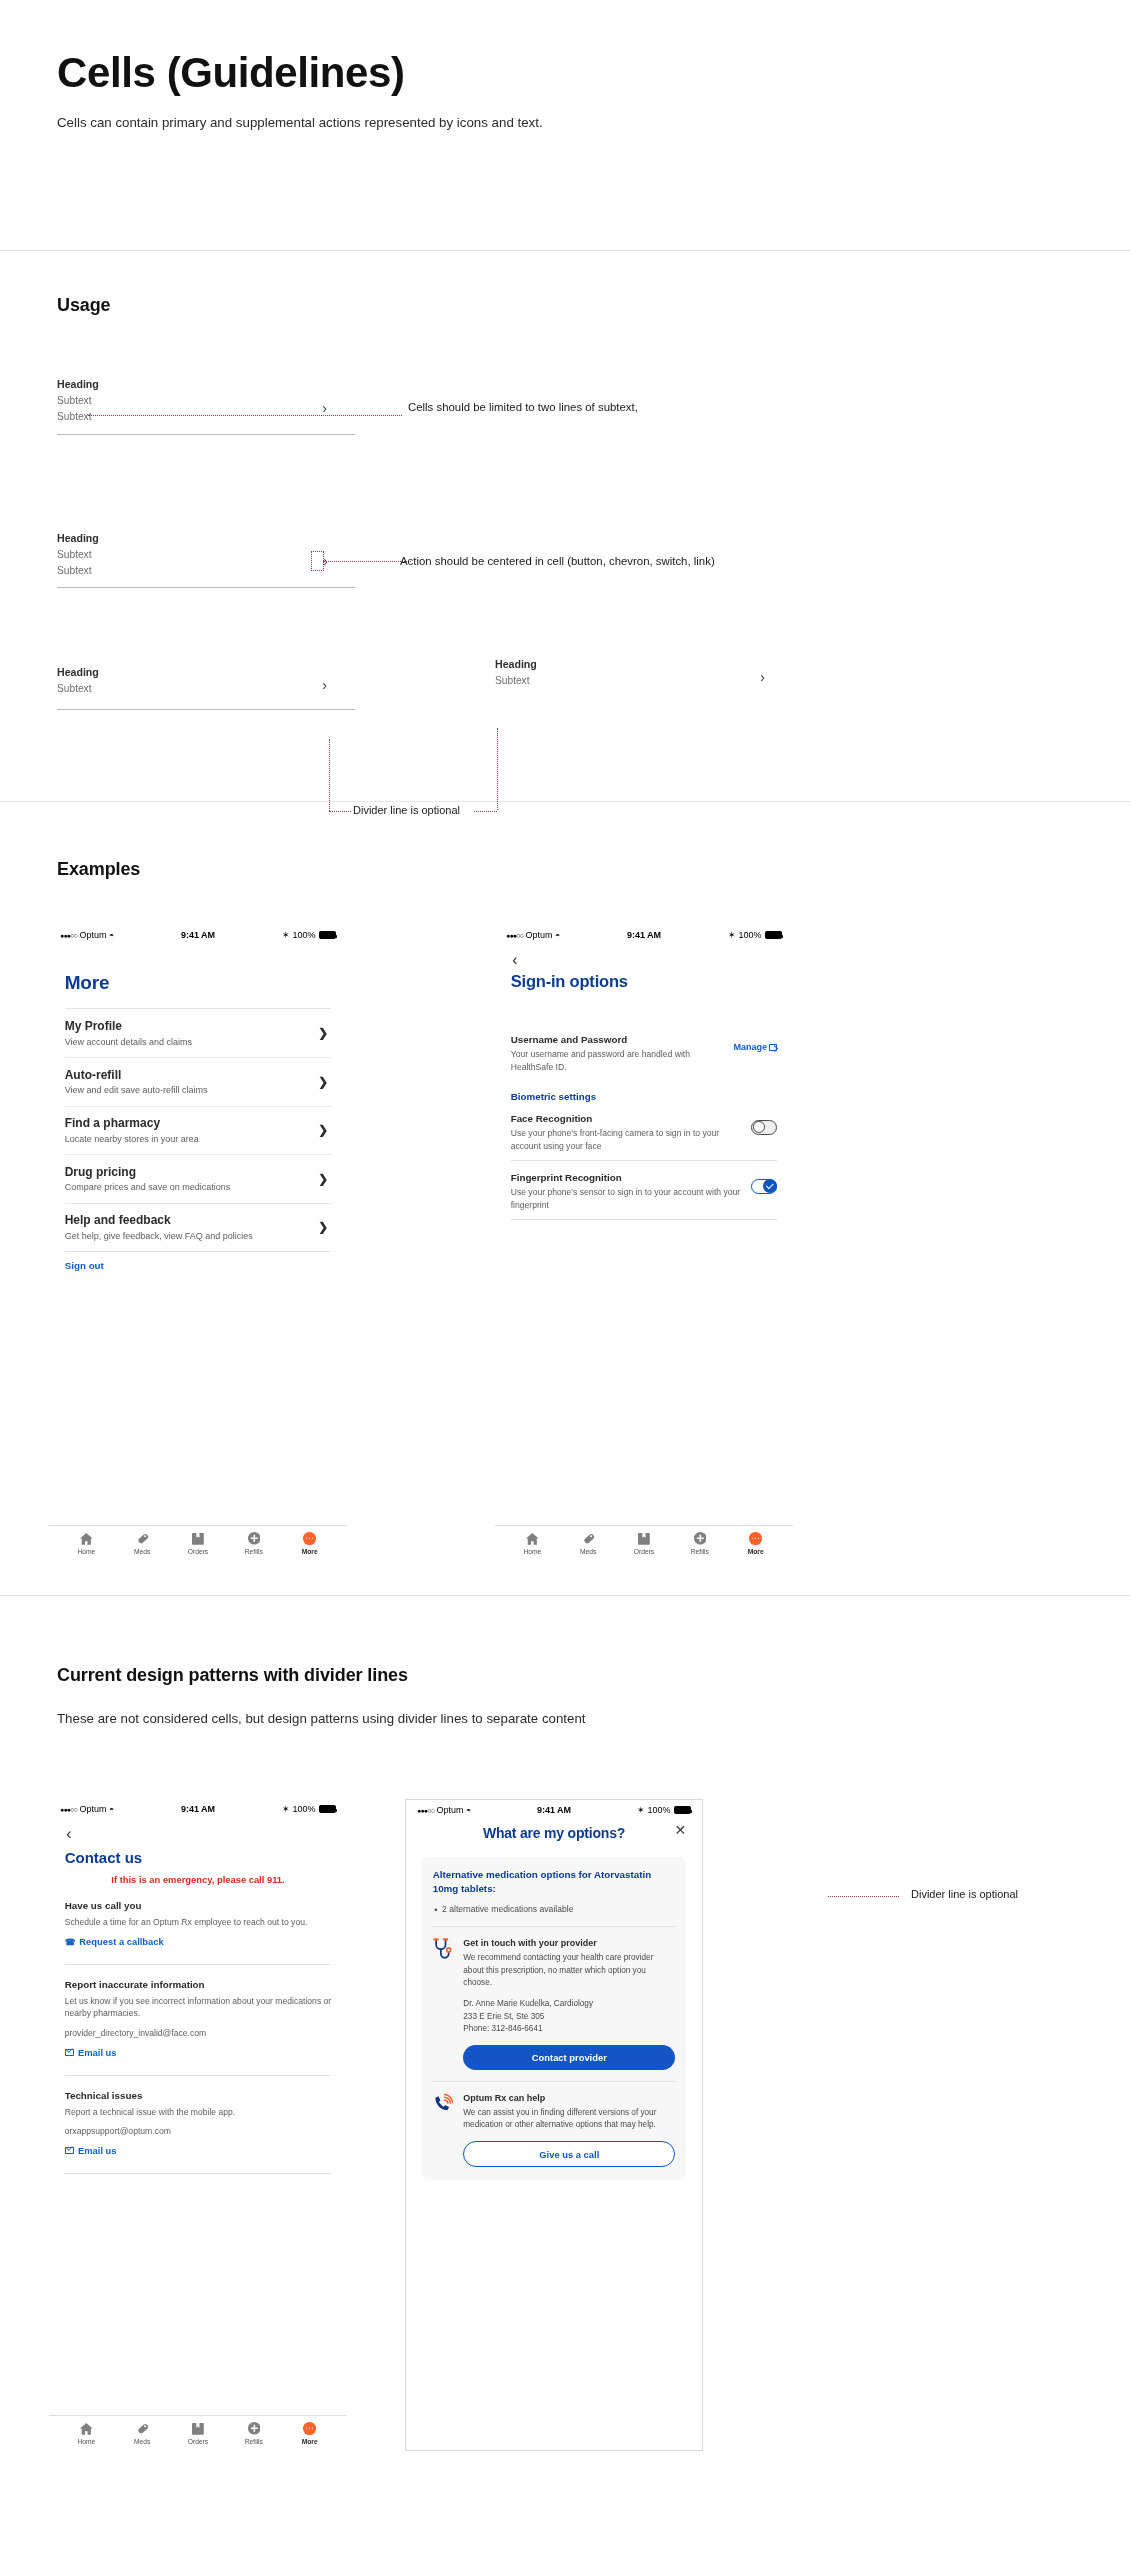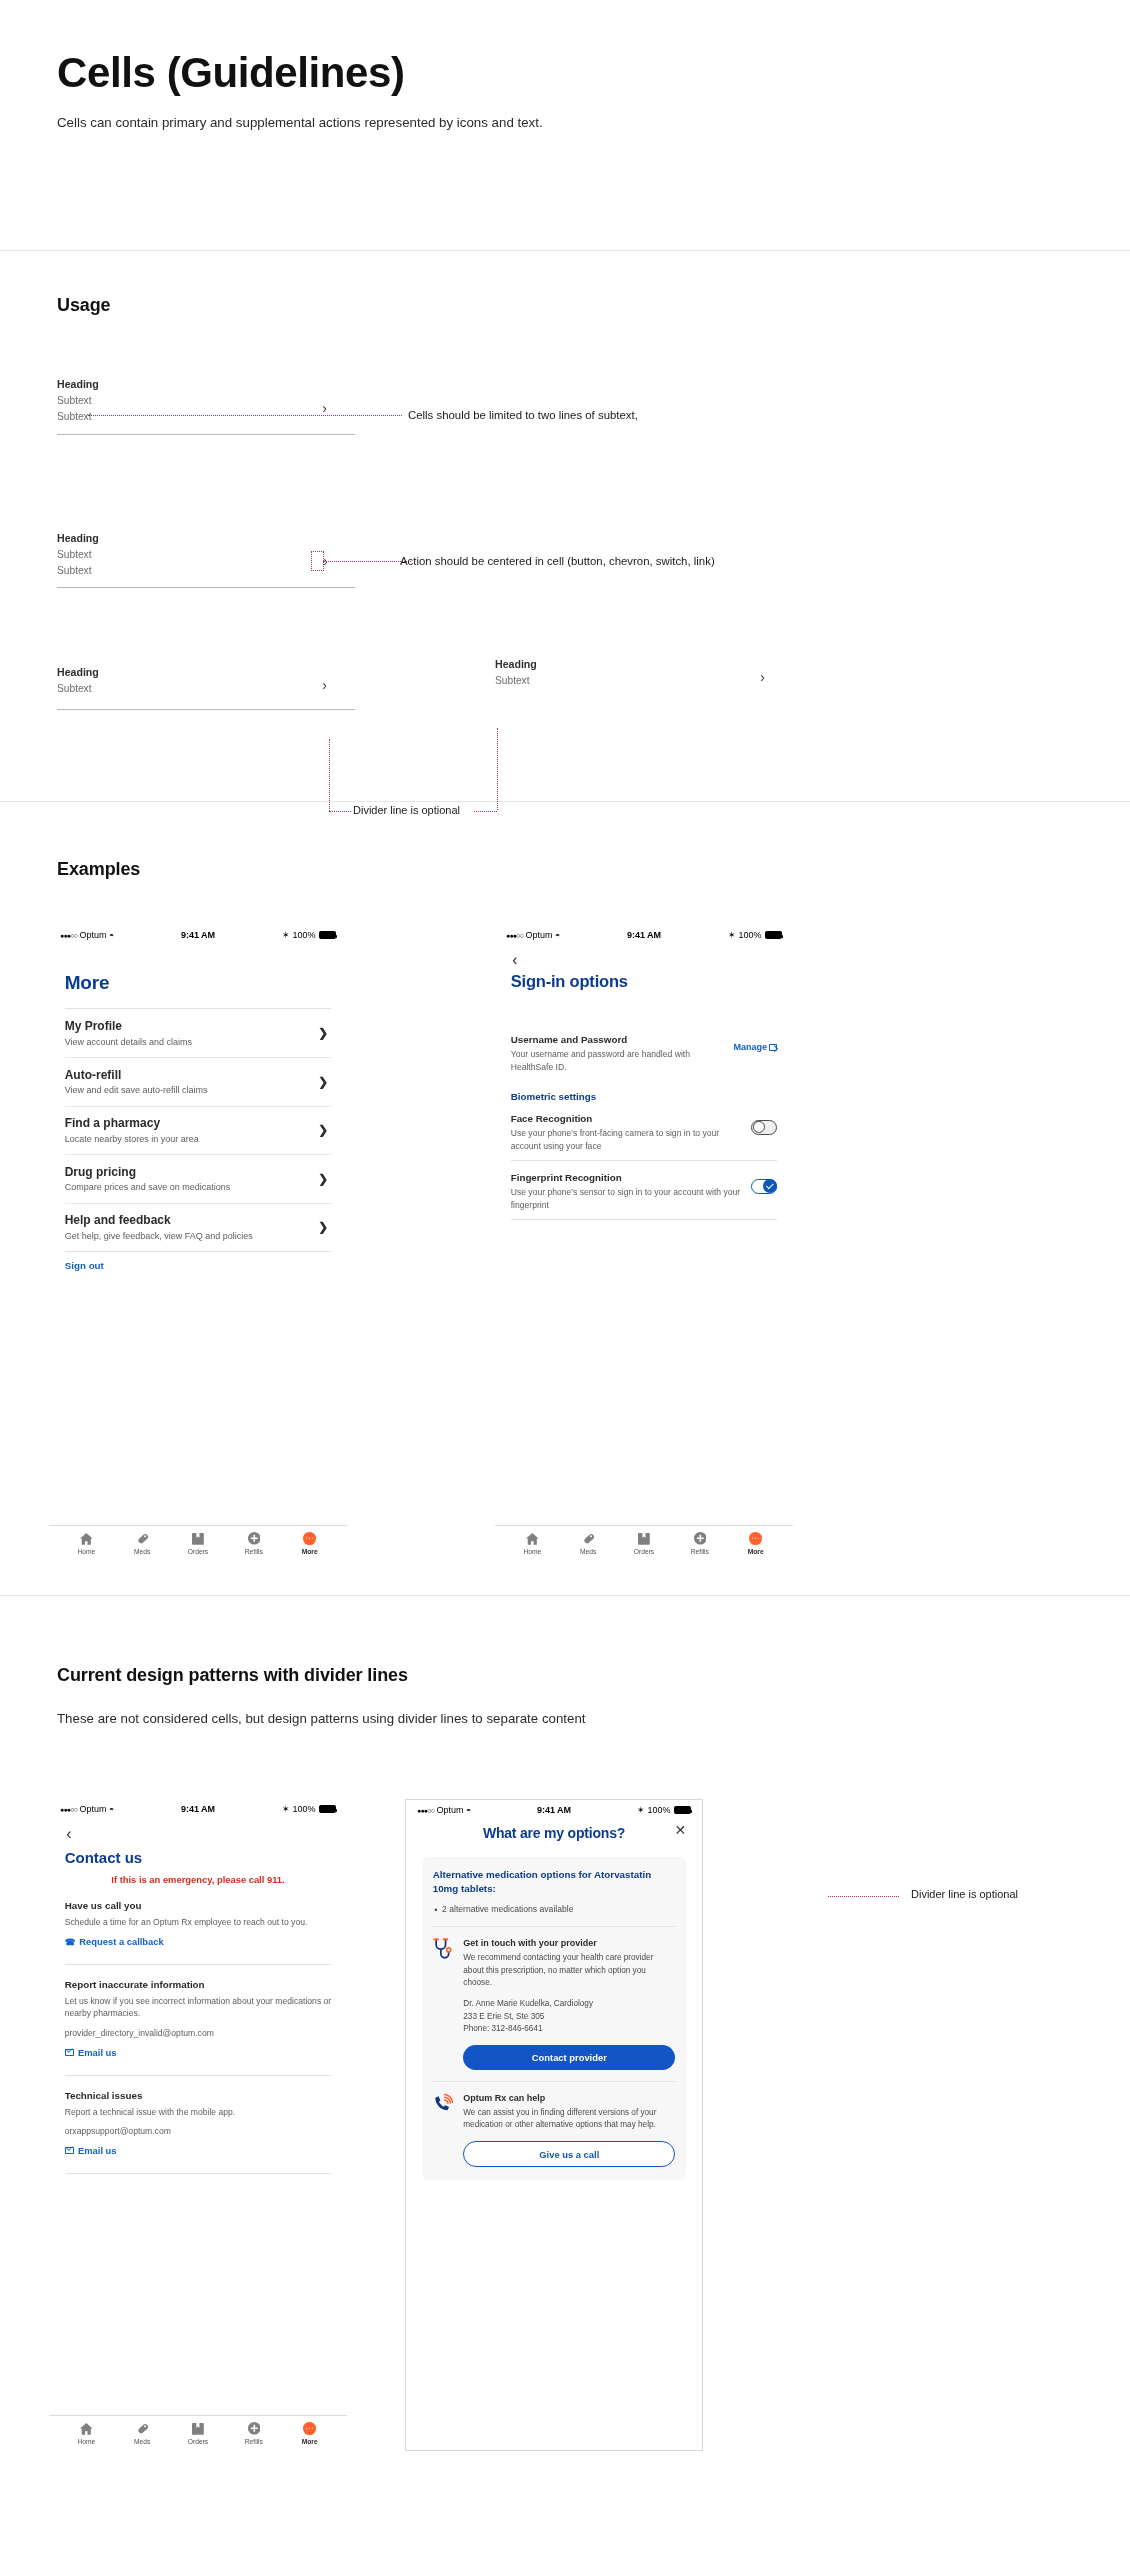--- a/index.html
+++ b/index.html
@@ -321,21 +321,21 @@
       <div class="cell-demo" style="left:57px; top:126px;">
         <div class="cd-row">
           <div class="cd-heading">Heading</div>
           <div class="cd-sub">Subtext</div>
           <div class="cd-sub">Subtext</div>
           <div class="cd-chev" style="top:23.6px;">›</div>
         </div>
         <div class="cd-rule"></div>
       </div>
       <div class="leader-h" style="left:88px; top:164px; width:314px;"></div>
-      <div class="anno" style="left:408px; top:158px;">Cells should be limited to two lines of subtext,</div>
+      <div class="anno" style="left:408px; top:150px;">Cells should be limited to two lines of subtext,</div>
 
       <div class="cell-demo" style="left:57px; top:280px;">
         <div class="cd-row">
           <div class="cd-heading">Heading</div>
           <div class="cd-sub">Subtext</div>
           <div class="cd-sub">Subtext</div>
           <div class="cd-chev" style="top:23px; right:27px;">›</div>
         </div>
         <div class="cd-rule" style="margin-top:8.6px;"></div>
       </div>
@@ -603,21 +603,21 @@
             <div class="pt-s">Schedule a time for an Optum Rx employee to reach out to you.</div>
             <div class="pt-link">
               <span class="ico-phone">☎</span>
               <span>Request a callback</span>
             </div>
           </div>
 
           <div class="pt-block">
             <div class="pt-t">Report inaccurate information</div>
             <div class="pt-s">Let us know if you see incorrect information about your medications or nearby pharmacies.</div>
-            <div class="pt-mail">provider_directory_invalid@optum.com</div>
+            <div class="pt-mail">provider_directory_invalid@face.com</div>
             <div class="pt-link">
               <span class="ico-mail"></span>
               <span>Email us</span>
             </div>
           </div>
 
           <div class="pt-block">
             <div class="pt-t">Technical issues</div>
             <div class="pt-s">Report a technical issue with the mobile app.</div>
             <div class="pt-mail">orxappsupport@optum.com</div>

